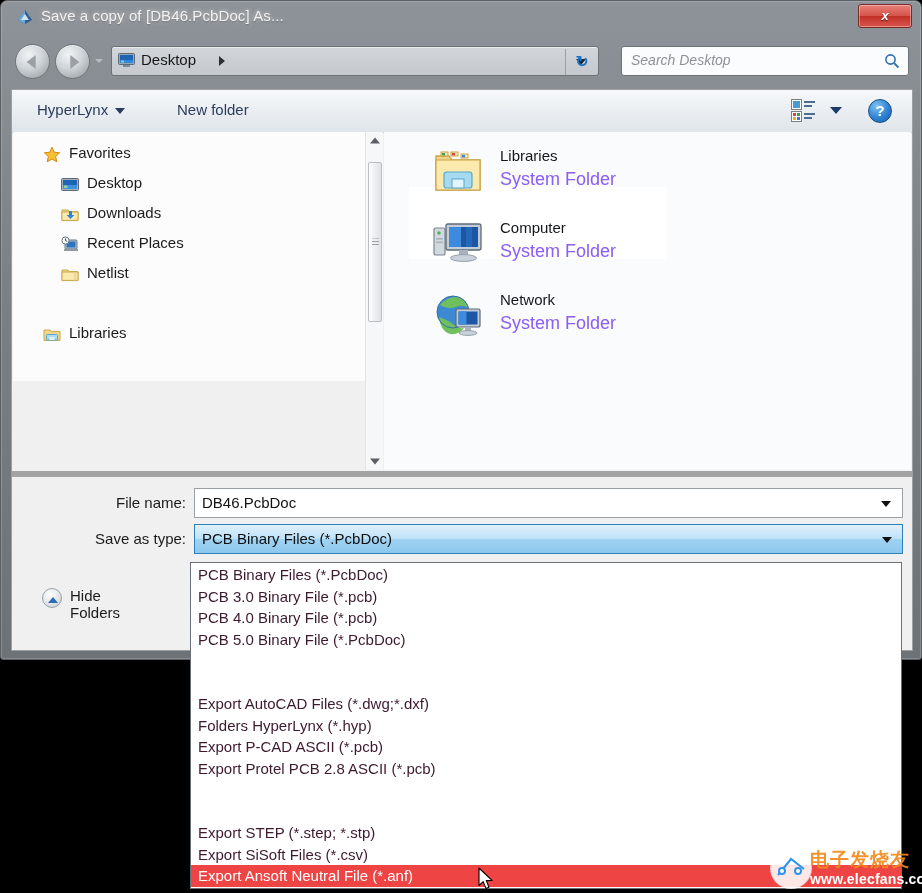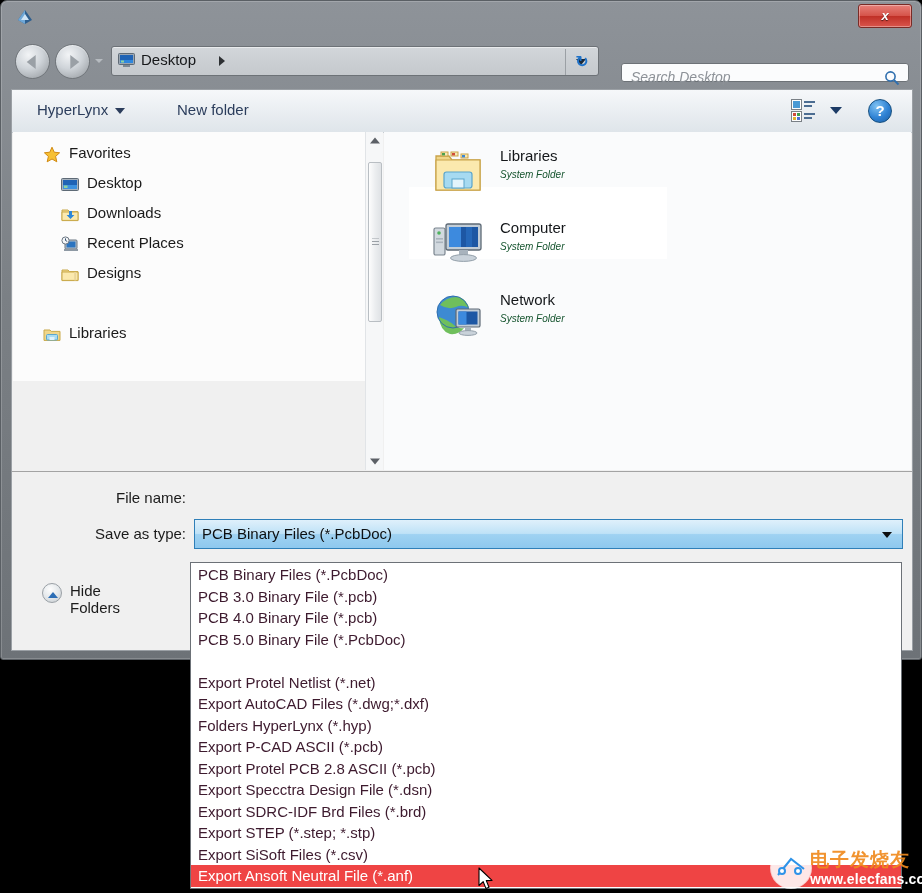--- a/index.html
+++ b/index.html
@@ -68,21 +68,21 @@
   .addr-icon{position:absolute;left:6px;top:6px;width:17px;height:15px;}
   .addr-text{position:absolute;left:29px;top:4px;font-size:15px;color:#16181a;}
   .addr-sep{position:absolute;left:107px;top:9px;width:0;height:0;
     border-top:5px solid transparent;border-bottom:5px solid transparent;border-left:6px solid #2d3033;}
   .addr-caret{position:absolute;right:12px;top:12px;width:0;height:0;
     border-left:5px solid transparent;border-right:5px solid transparent;border-top:6px solid #1b2a3a;cursor:pointer;}
   .addr-divider{position:absolute;right:32px;top:2px;width:1px;height:26px;background:#9ba0a5;}
   .refresh{position:absolute;right:4px;top:5px;width:24px;height:20px;cursor:pointer;
     color:#1f72c8;font-size:16px;text-align:center;line-height:20px;font-weight:bold;}
   .searchbox{
-    position:absolute;left:620px;top:28px;width:288px;height:19px;
+    position:absolute;left:620px;top:11px;width:288px;height:30px;
     background:#fbfcfd;border:1px solid #6d7277;border-radius:3px;box-sizing:border-box;cursor:text;
   }
   .search-ph{position:absolute;left:9px;top:5px;font-size:14px;color:#8d9298;font-style:italic;}
   .search-icon{position:absolute;right:8px;top:6px;width:16px;height:16px;}
 
   
   .client{
     position:absolute;left:10px;top:88px;width:902px;height:562px;
     background:#f0f0f0;border:1px solid #9ba0a5;box-sizing:border-box;
   }
@@ -126,25 +126,25 @@
     border:1px solid #b9bec3;border-radius:2px;box-sizing:border-box;cursor:pointer;}
   .vs-grip{position:absolute;left:3px;top:50%;transform:translateY(-50%);width:7px;height:7px;
     background:repeating-linear-gradient(180deg,#9aa0a6 0 1px,transparent 1px 3px);}
 
   
   .filelist{position:absolute;left:372px;top:42px;right:1px;height:338px;background:#fafbfc;overflow:hidden;}
   .fl-white{position:absolute;left:25px;top:55px;width:258px;height:72px;background:#fff;}
   .fl-item{position:absolute;left:48px;height:64px;cursor:pointer;}
   .fl-item .ico{position:absolute;left:0;top:6px;width:52px;height:50px;}
   .fl-item .name{position:absolute;left:68px;top:7px;font-size:15px;color:#14171a;white-space:nowrap;}
-  .fl-item .sub{position:absolute;left:68px;top:29px;font-size:10px;color:#14532d;white-space:nowrap;font-style:italic;}
+  .fl-item .sub{position:absolute;left:68px;top:29px;font-size:18px;color:#8b5cf6;white-space:nowrap;}
 
   
   .formarea{position:absolute;left:0;top:381px;right:0;bottom:0;background:#f0f0f0;
-    border-top:1px solid #a3a3a3;}
+    border-top:6px solid #a3a3a3;}
   .flabel{position:absolute;font-size:15px;color:#1b1b1b;text-align:right;}
   #lbl-filename{left:60px;top:17px;width:114px;}
   #lbl-savetype{left:60px;top:53px;width:114px;}
   .fname-box{
     position:absolute;left:182px;top:11px;width:709px;height:30px;
     background:#fff;border:1px solid #9ba0a5;box-sizing:border-box;cursor:text;
   }
   .fname-box .val{position:absolute;left:7px;top:5px;font-size:15px;color:#111;}
   .fname-box .cv{position:absolute;right:11px;top:12px;width:0;height:0;cursor:pointer;
     border-left:5px solid transparent;border-right:5px solid transparent;border-top:6px solid #111;}
@@ -196,20 +196,21 @@
   <div class="window">
 
     <div class="titlebar">
       <span class="title-icon">
         <svg width="20" height="20" viewBox="0 0 20 20">
           <path d="M3 13 L10 3 L17 13 L10 17 Z" fill="#2e5f8f"></path>
           <path d="M3 13 L10 3 L10 17 Z" fill="#6fa8d8"></path>
           <path d="M6 13 L10 7 L14 13 Z" fill="#cfe4f5"></path>
         </svg>
       </span>
+      <div class="title-text">Save a copy of [DB46.PcbDoc] As...</div>
       <div class="closebtn">
         <span>x</span>
       </div>
     </div>
 
     <div class="navbar">
       <div class="navbtn" id="back">
         <span class="arrow-l"></span>
       </div>
       <div class="navbtn" id="fwd">
@@ -323,21 +324,21 @@
         </div>
 
         <div class="nav-row nav-child" style="top:128px">
           <span class="ico">
             <svg width="18" height="18" viewBox="0 0 18 18">
               <path d="M1 4 h6 l1.4 1.6 H17 v9 H1 Z" fill="#f0d68a" stroke="#c9a94a"></path>
               <path d="M1 6 h16 v8.4 H1 Z" fill="#fbe9ae" stroke="#c9a94a"></path>
               <rect x="13.2" y="6" width="2" height="8.4" fill="#ead59a"></rect>
             </svg>
           </span>
-          <span class="lbl">Designs</span>
+          <span class="lbl">Netlist</span>
         </div>
 
         <div class="nav-row nav-root" style="top:188px">
           <span class="ico">
             <svg width="18" height="18" viewBox="0 0 18 18">
               <path d="M1 4 h6 l1.2 1.4 H17 v9 H1 Z" fill="#f0d68a" stroke="#c9a94a"></path>
               <rect x="3.5" y="8.5" width="11" height="5.5" rx="1" fill="#a9dcf2" stroke="#5ba7cd"></rect>
               <rect x="6.5" y="11" width="5" height="3" fill="#dff2fb"></rect>
             </svg>
           </span>
@@ -428,20 +429,24 @@
               <ellipse cx="36" cy="43" rx="9" ry="2.4" fill="#c9d2da" stroke="#94a0aa"></ellipse>
             </svg>
           </span>
           <span class="name">Network</span>
           <span class="sub">System Folder</span>
         </div>
       </div>
 
       <div class="formarea">
         <div class="flabel" id="lbl-filename">File name:</div>
+        <div class="fname-box">
+          <span class="val">DB46.PcbDoc</span>
+          <span class="cv"></span>
+        </div>
 
         <div class="flabel" id="lbl-savetype">Save as type:</div>
         <div class="stype-box">
           <span class="val">PCB Binary Files (*.PcbDoc)</span>
           <span class="cvbox"></span>
           <span class="cv"></span>
         </div>
 
         <div class="hidefolders">
           <span class="hf-ico">
@@ -452,27 +457,24 @@
       </div>
 
     </div>
   </div>
 
   <div class="dropdown">
     <div class="dd-item" style="top:1px">PCB Binary Files (*.PcbDoc)</div>
     <div class="dd-item" style="top:22.5px">PCB 3.0 Binary File (*.pcb)</div>
     <div class="dd-item" style="top:44px">PCB 4.0 Binary File (*.pcb)</div>
     <div class="dd-item" style="top:65.5px">PCB 5.0 Binary File (*.PcbDoc)</div>
-    <div class="dd-item" style="top:108.5px">Export Protel Netlist (*.net)</div>
     <div class="dd-item" style="top:130px">Export AutoCAD Files (*.dwg;*.dxf)</div>
     <div class="dd-item" style="top:151.5px">Folders HyperLynx (*.hyp)</div>
     <div class="dd-item" style="top:173px">Export P-CAD ASCII (*.pcb)</div>
     <div class="dd-item" style="top:194.5px">Export Protel PCB 2.8 ASCII (*.pcb)</div>
-    <div class="dd-item" style="top:216px">Export Specctra Design File (*.dsn)</div>
-    <div class="dd-item" style="top:237.5px">Export SDRC-IDF Brd Files (*.brd)</div>
     <div class="dd-item" style="top:280.5px">Export SiSoft Files (*.csv)</div>
     <div class="dd-item" style="top:259px">Export STEP (*.step; *.stp)</div>
     <div class="dd-item sel" style="top:302px">Export Ansoft Neutral File (*.anf)</div>
   </div>
 
   <span class="cursor">
     <svg width="17" height="24" viewBox="0 0 17 24">
       <path d="M1 1 L1 18.5 L5.2 14.6 L8 21.6 L11 20.3 L8.3 13.6 L14 13.4 Z" fill="#ffffff" stroke="#000000" stroke-width="1.1" stroke-linejoin="round"></path>
     </svg>
   </span>

